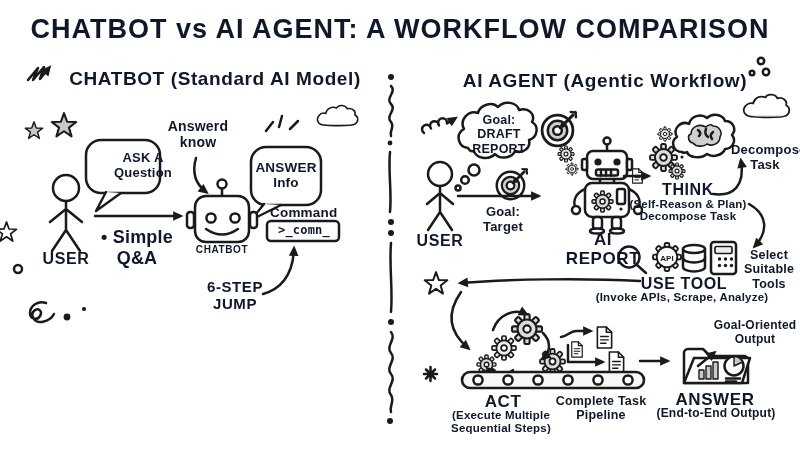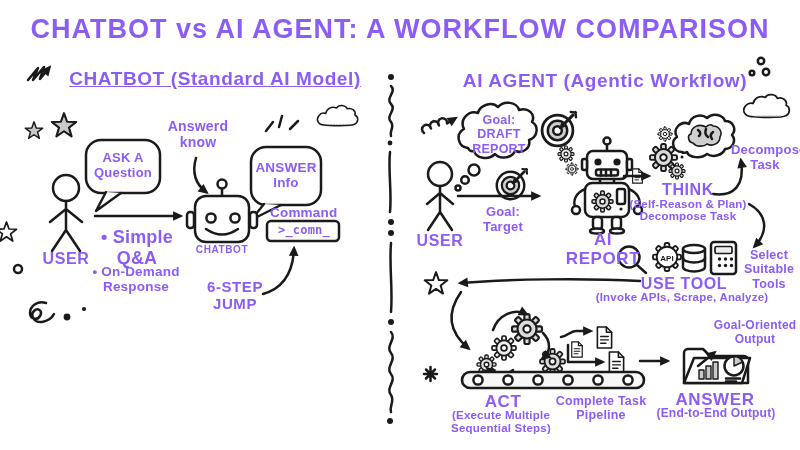--- a/index.html
+++ b/index.html
@@ -3,21 +3,21 @@
 <meta charset="utf-8">
 <style>
   html,body{margin:0;padding:0;background:#fff;}
   #app{position:relative;width:800px;height:450px;background:#fff;overflow:hidden;
        font-family:"Liberation Sans",sans-serif;color:#1a1a1a;}
   #canvas{position:absolute;left:0;top:0;z-index:1;}
   #canvas *{stroke-linecap:round;stroke-linejoin:round;}
   .k{stroke:#1a1a1a;fill:none;stroke-width:2.5;}
   .w{stroke:#1a1a1a;fill:#fff;stroke-width:2.5;}
   .f{fill:#1a1a1a;stroke:none;}
-  .lbl{position:absolute;z-index:2;font-weight:700;color:#8b5cf6;white-space:pre-line;
+  .lbl{position:absolute;z-index:2;font-weight:700;color:#0f172a;white-space:pre-line;
        text-align:center;line-height:1.14;letter-spacing:.2px;}
   .big{font-weight:800;letter-spacing:.6px;}
   .mono{font-family:"DejaVu Sans Mono",monospace;font-weight:800;}
 </style>
 </head>
 <body>
 
 <div id="app">
 
 <svg id="canvas" width="800" height="450" viewBox="0 0 800 450">
@@ -284,37 +284,35 @@
   <g>
     <circle class="w" stroke-width="2" cx="761" cy="61" r="3.2"></circle>
     <circle class="w" stroke-width="1.8" cx="752" cy="73" r="2.3"></circle>
     <circle class="w" stroke-width="2" cx="766" cy="72" r="3.2"></circle>
   </g>
   <use href="#sym-cloud" x="741" y="92" width="52" height="30"></use>
 </svg>
 
 <div class="lbl big" style="left:0;top:14px;width:800px;font-size:27px;letter-spacing:1px;">CHATBOT vs AI AGENT: A WORKFLOW COMPARISON</div>
 
-<div class="lbl big" style="left:40px;top:68px;width:350px;font-size:19px;text-decoration:underline;">CHATBOT (Standard AI Model)</div>
+<div class="lbl big" style="left:40px;top:68px;width:350px;font-size:19px;">CHATBOT (Standard AI Model)</div>
 <div class="lbl big" style="left:440px;top:70px;width:330px;font-size:19px;">AI AGENT (Agentic Workflow)</div>
 
-<div class="lbl" style="left:88px;top:151px;width:70px;font-size:13px;">ASK A
+<div class="lbl" style="left:88px;top:151px;width:70px;font-size:13px;padding-left:20px;">ASK A
 Question</div>
 <div class="lbl big" style="left:36px;top:250px;width:60px;font-size:16px;">USER</div>
 <div class="lbl" style="left:162px;top:119px;width:72px;font-size:14px;">Answerd
 know</div>
 <div class="lbl" style="left:253px;top:160px;width:66px;font-size:13.5px;">ANSWER
 Info</div>
 <div class="lbl big" style="left:182px;top:244px;width:80px;font-size:10px;">CHATBOT</div>
 <div class="lbl" style="left:270px;top:205px;width:66px;font-size:13.5px;">Command</div>
 <div class="lbl mono" style="left:272px;top:224px;width:64px;font-size:12px;text-align:center;">&gt;_comn_</div>
 <div class="lbl" style="left:95px;top:227px;width:84px;font-size:18px;">• Simple
 Q&amp;A</div>
-<div class="lbl" style="left:82px;top:264px;width:108px;font-size:13.5px;">• On-Demand
-Response</div>
 <div class="lbl big" style="left:203px;top:278px;width:64px;font-size:15px;">6-STEP
 JUMP</div>
 
 <div class="lbl" style="left:469px;top:113px;width:60px;font-size:12.5px;">Goal:
 DRAFT
 REPORT</div>
 <div class="lbl big" style="left:412px;top:232px;width:56px;font-size:16px;">USER</div>
 <div class="lbl" style="left:477px;top:205px;width:52px;font-size:13px;">Goal:
 Target</div>
 <div class="lbl big" style="left:556px;top:230px;width:94px;font-size:17px;">AI REPORT</div>

